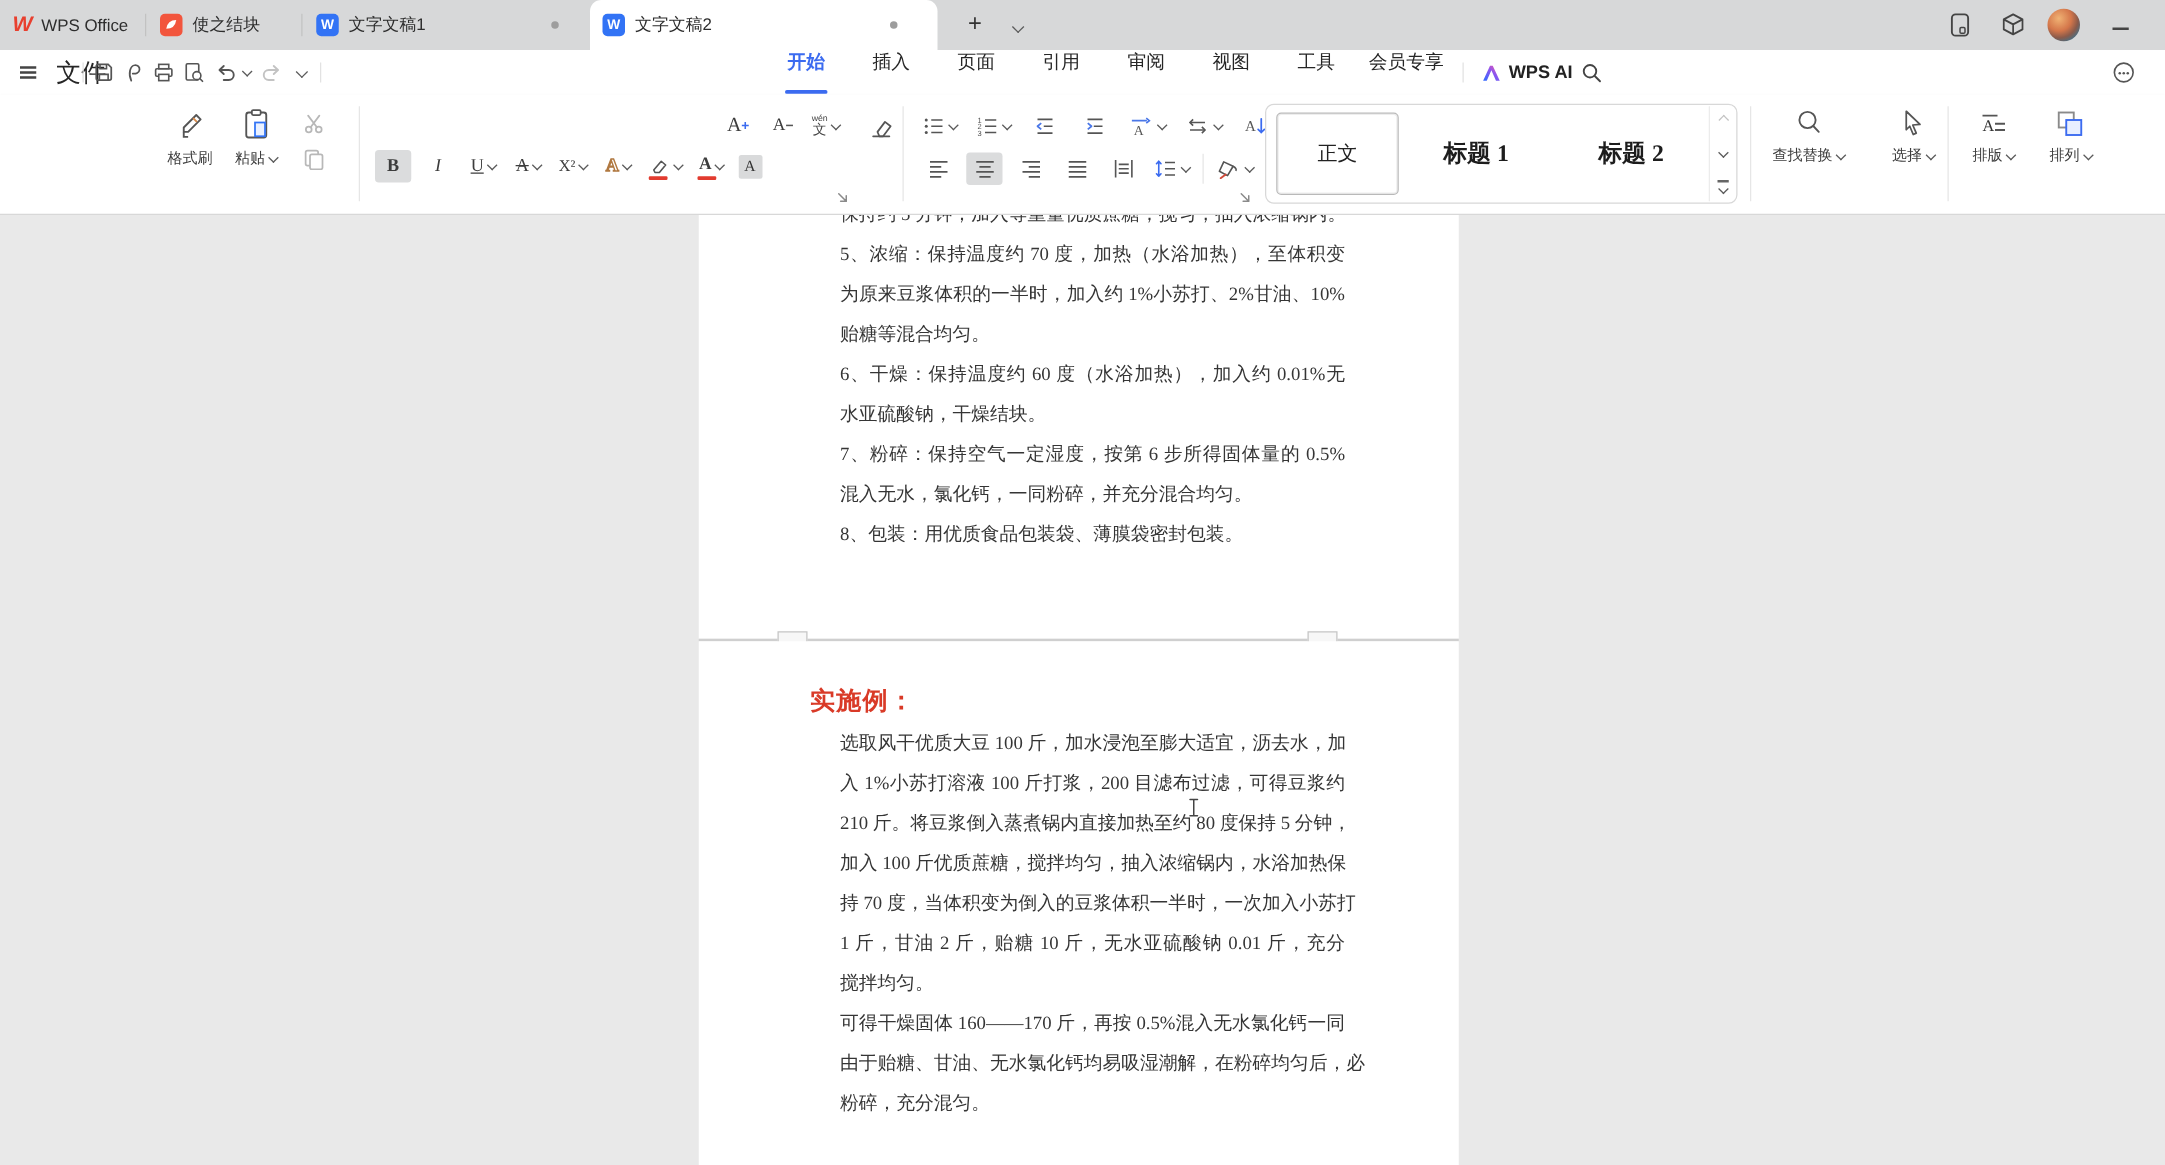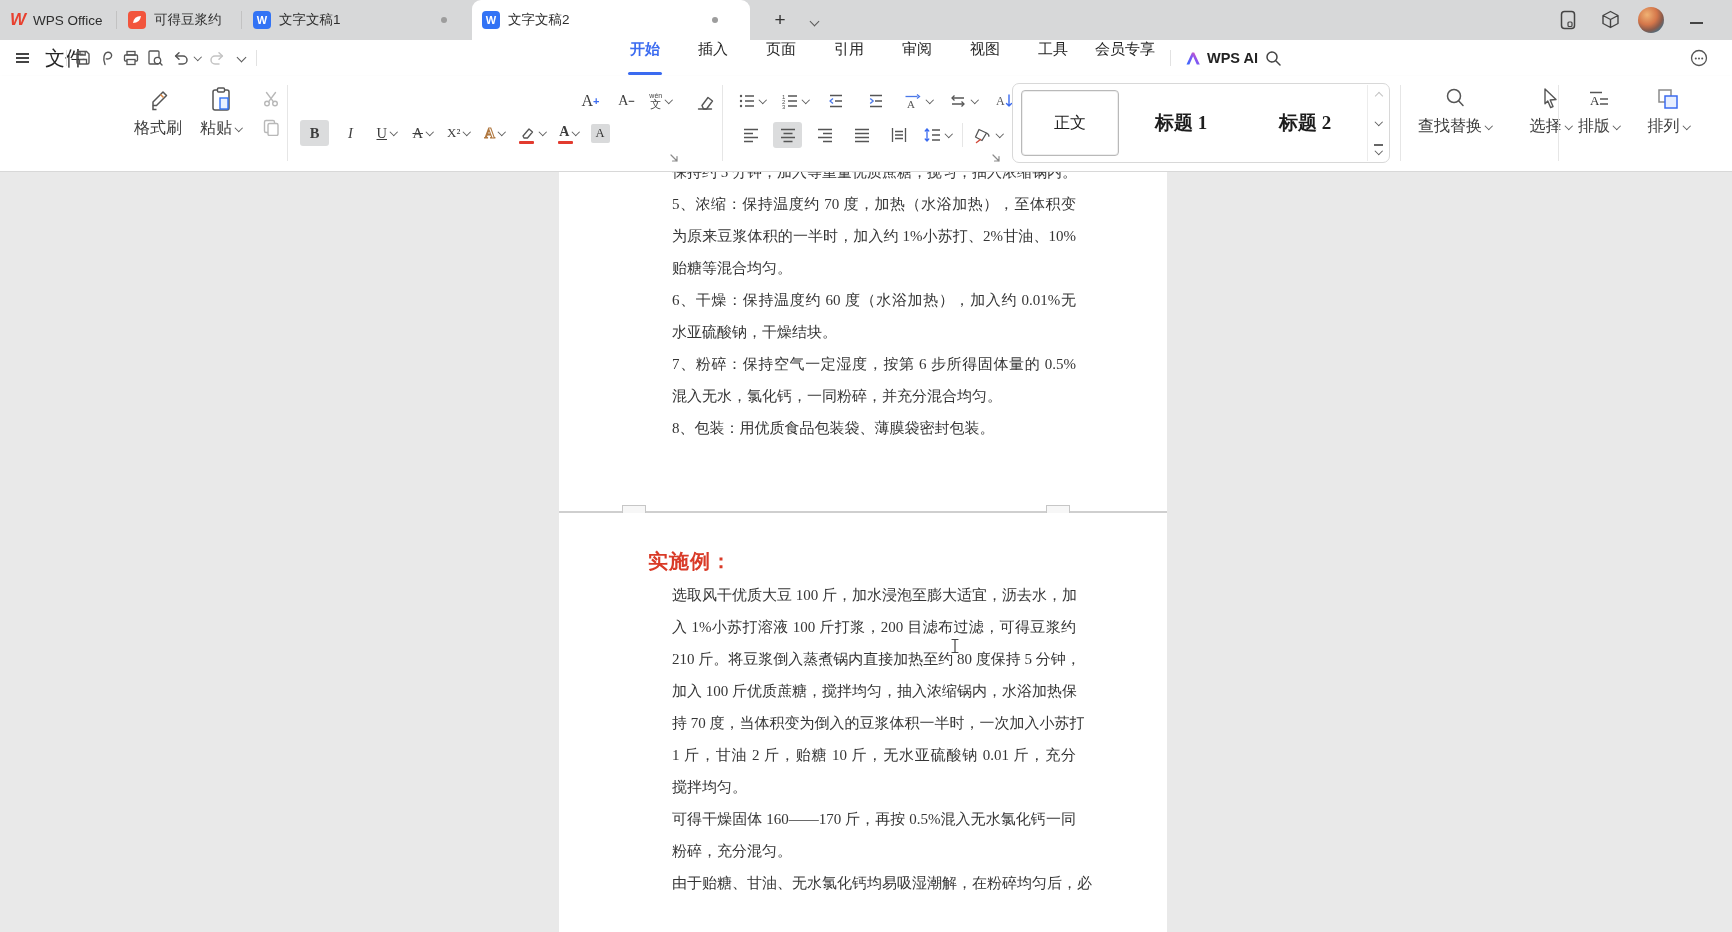--- a/index.html
+++ b/index.html
@@ -39,21 +39,21 @@
   .mi.active{color:#3b6bf0;font-weight:600;}
   .mi.active::after{content:"";position:absolute;left:50%;transform:translateX(-50%);bottom:1px;width:34px;height:3px;
       border-radius:2px;background:#3b6bf0;}
   .wpsai{position:absolute;left:1185px;top:0;height:36px;display:flex;align-items:center;gap:6px;
          font-size:14.5px;color:#222;font-weight:600;}
   
   .ribbon{position:absolute;left:0;top:76px;width:1732px;height:95px;background:#fff;
           border-bottom:1px solid #d8d8d8;box-shadow:0 1px 3px rgba(0,0,0,.05);}
   .vsep{position:absolute;top:9px;width:1px;height:76px;background:#e6e6e6;}
   .bigbtn{display:flex;flex-direction:column;align-items:center;gap:4px;padding:2px 6px;border-radius:4px;}
-  .lbl{font-size:16px;color:#3d3d3d;white-space:nowrap;display:flex;align-items:center;font-family:Liberation Mono, monospace;}
+  .lbl{font-size:12px;color:#3d3d3d;white-space:nowrap;display:flex;align-items:center;font-family:Liberation Mono, monospace;}
   .grp{position:absolute;display:flex;}
   .smallcol{display:flex;flex-direction:column;gap:10px;margin-left:8px;margin-top:6px;}
   .combo{position:absolute;left:0;top:1px;width:265px;height:29px;border:1px solid #c9c9c9;border-radius:4px;
          display:flex;align-items:center;background:#fff;box-sizing:border-box;font-size:13.5px;color:#333;}
   .combo .fname{flex:1;padding-left:9px;display:flex;align-items:center;justify-content:space-between;padding-right:8px;}
   .combo .fdiv{width:1px;height:27px;background:#d5d5d5;}
   .combo .fsize{width:66px;display:flex;align-items:center;justify-content:space-between;padding:0 9px;box-sizing:border-box;}
   .fbtn{height:26px;min-width:25px;display:flex;align-items:center;justify-content:center;border-radius:3px;
         font-size:14.5px;color:#3d3d3d;padding:0 2px;}
   .fbtn.on{background:#dbdcdd;}
@@ -99,21 +99,21 @@
       <span class="wps-w">W</span>
       <span>WPS Office</span>
     </div>
     <div class="tabsep" style="left:116px"></div>
     <div class="tab" style="left:118px;width:122px">
       <span class="store-ic">
         <svg width="12" height="12" viewBox="0 0 12 12">
             <path d="M2 9 Q3 2 10 2 Q9 9 2 9Z" fill="#fff"></path>
           </svg>
       </span>
-      <span>可得豆浆约</span>
+      <span>使之结块</span>
     </div>
     <div class="tabsep" style="left:241px"></div>
     <div class="tab" style="left:243px;width:226px">
       <span class="doc-ic">W</span>
       <span>文字文稿1</span>
       <span class="moddot" style="left:198px"></span>
     </div>
     <div class="tab active" style="left:472px;width:278px">
       <span class="doc-ic">W</span>
       <span>文字文稿2</span>
@@ -553,22 +553,22 @@
       <div class="docheading">实施例：</div>
       <div style="height:1px"></div>
       <div class="docline jl">选取风干优质大豆 100 斤，加水浸泡至膨大适宜，沥去水，加</div>
       <div class="docline jl">入 1%小苏打溶液 100 斤打浆，200 目滤布过滤，可得豆浆约</div>
       <div class="docline jl">210 斤。将豆浆倒入蒸煮锅内直接加热至约 80 度保持 5 分钟，</div>
       <div class="docline jl">加入 100 斤优质蔗糖，搅拌均匀，抽入浓缩锅内，水浴加热保</div>
       <div class="docline jl">持 70 度，当体积变为倒入的豆浆体积一半时，一次加入小苏打</div>
       <div class="docline jl">1 斤，甘油 2 斤，贻糖 10 斤，无水亚硫酸钠 0.01 斤，充分</div>
       <div class="docline ll">搅拌均匀。</div>
       <div class="docline jl">可得干燥固体 160——170 斤，再按 0.5%混入无水氯化钙一同</div>
+      <div class="docline jl">由于贻糖、甘油、无水氯化钙均易吸湿潮解，在粉碎均匀后，必</div>
       <div class="docline ll">粉碎，充分混匀。</div>
-      <div class="docline jl">由于贻糖、甘油、无水氯化钙均易吸湿潮解，在粉碎均匀后，必</div>
     </div>
 
     <div class="ibeam">
       <svg width="10" height="16" viewBox="0 0 10 16">
           <path d="M2 1.5h6M5 1.5v13M2 14.5h6" stroke="#444" stroke-width="1.2" fill="none" stroke-linecap="round"></path>
         </svg>
     </div>
   </div>
 
 </div>

